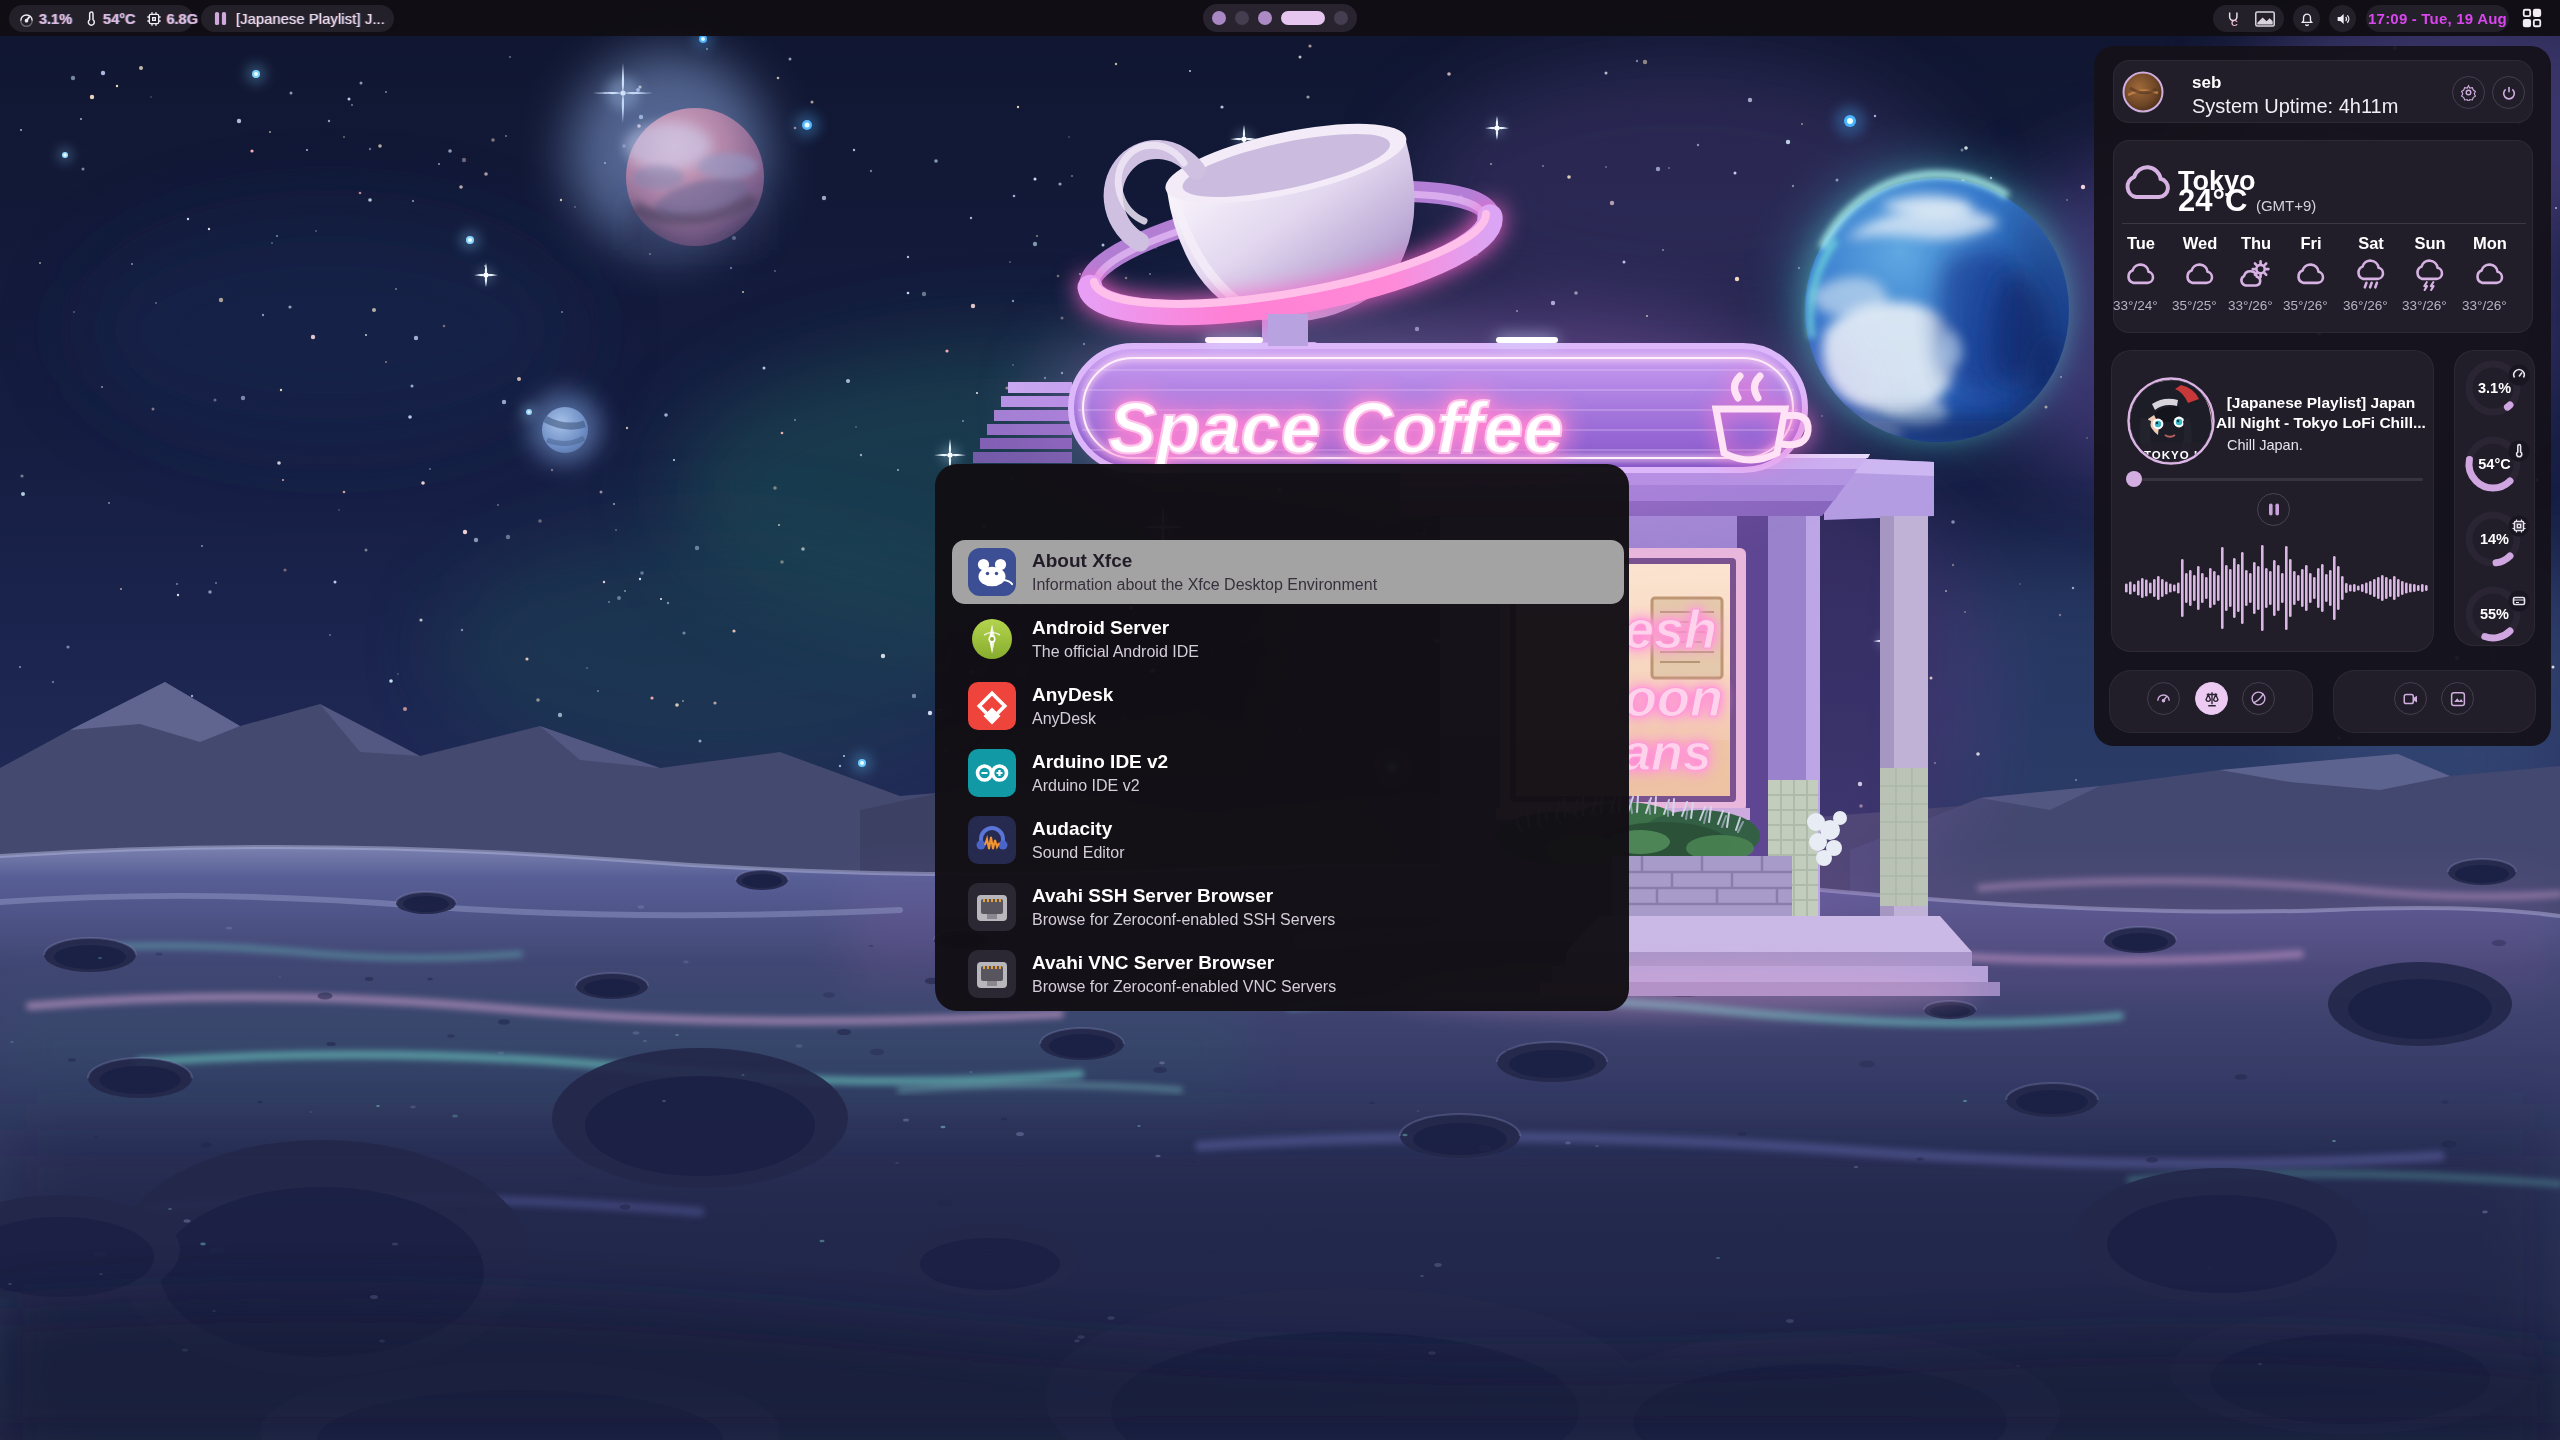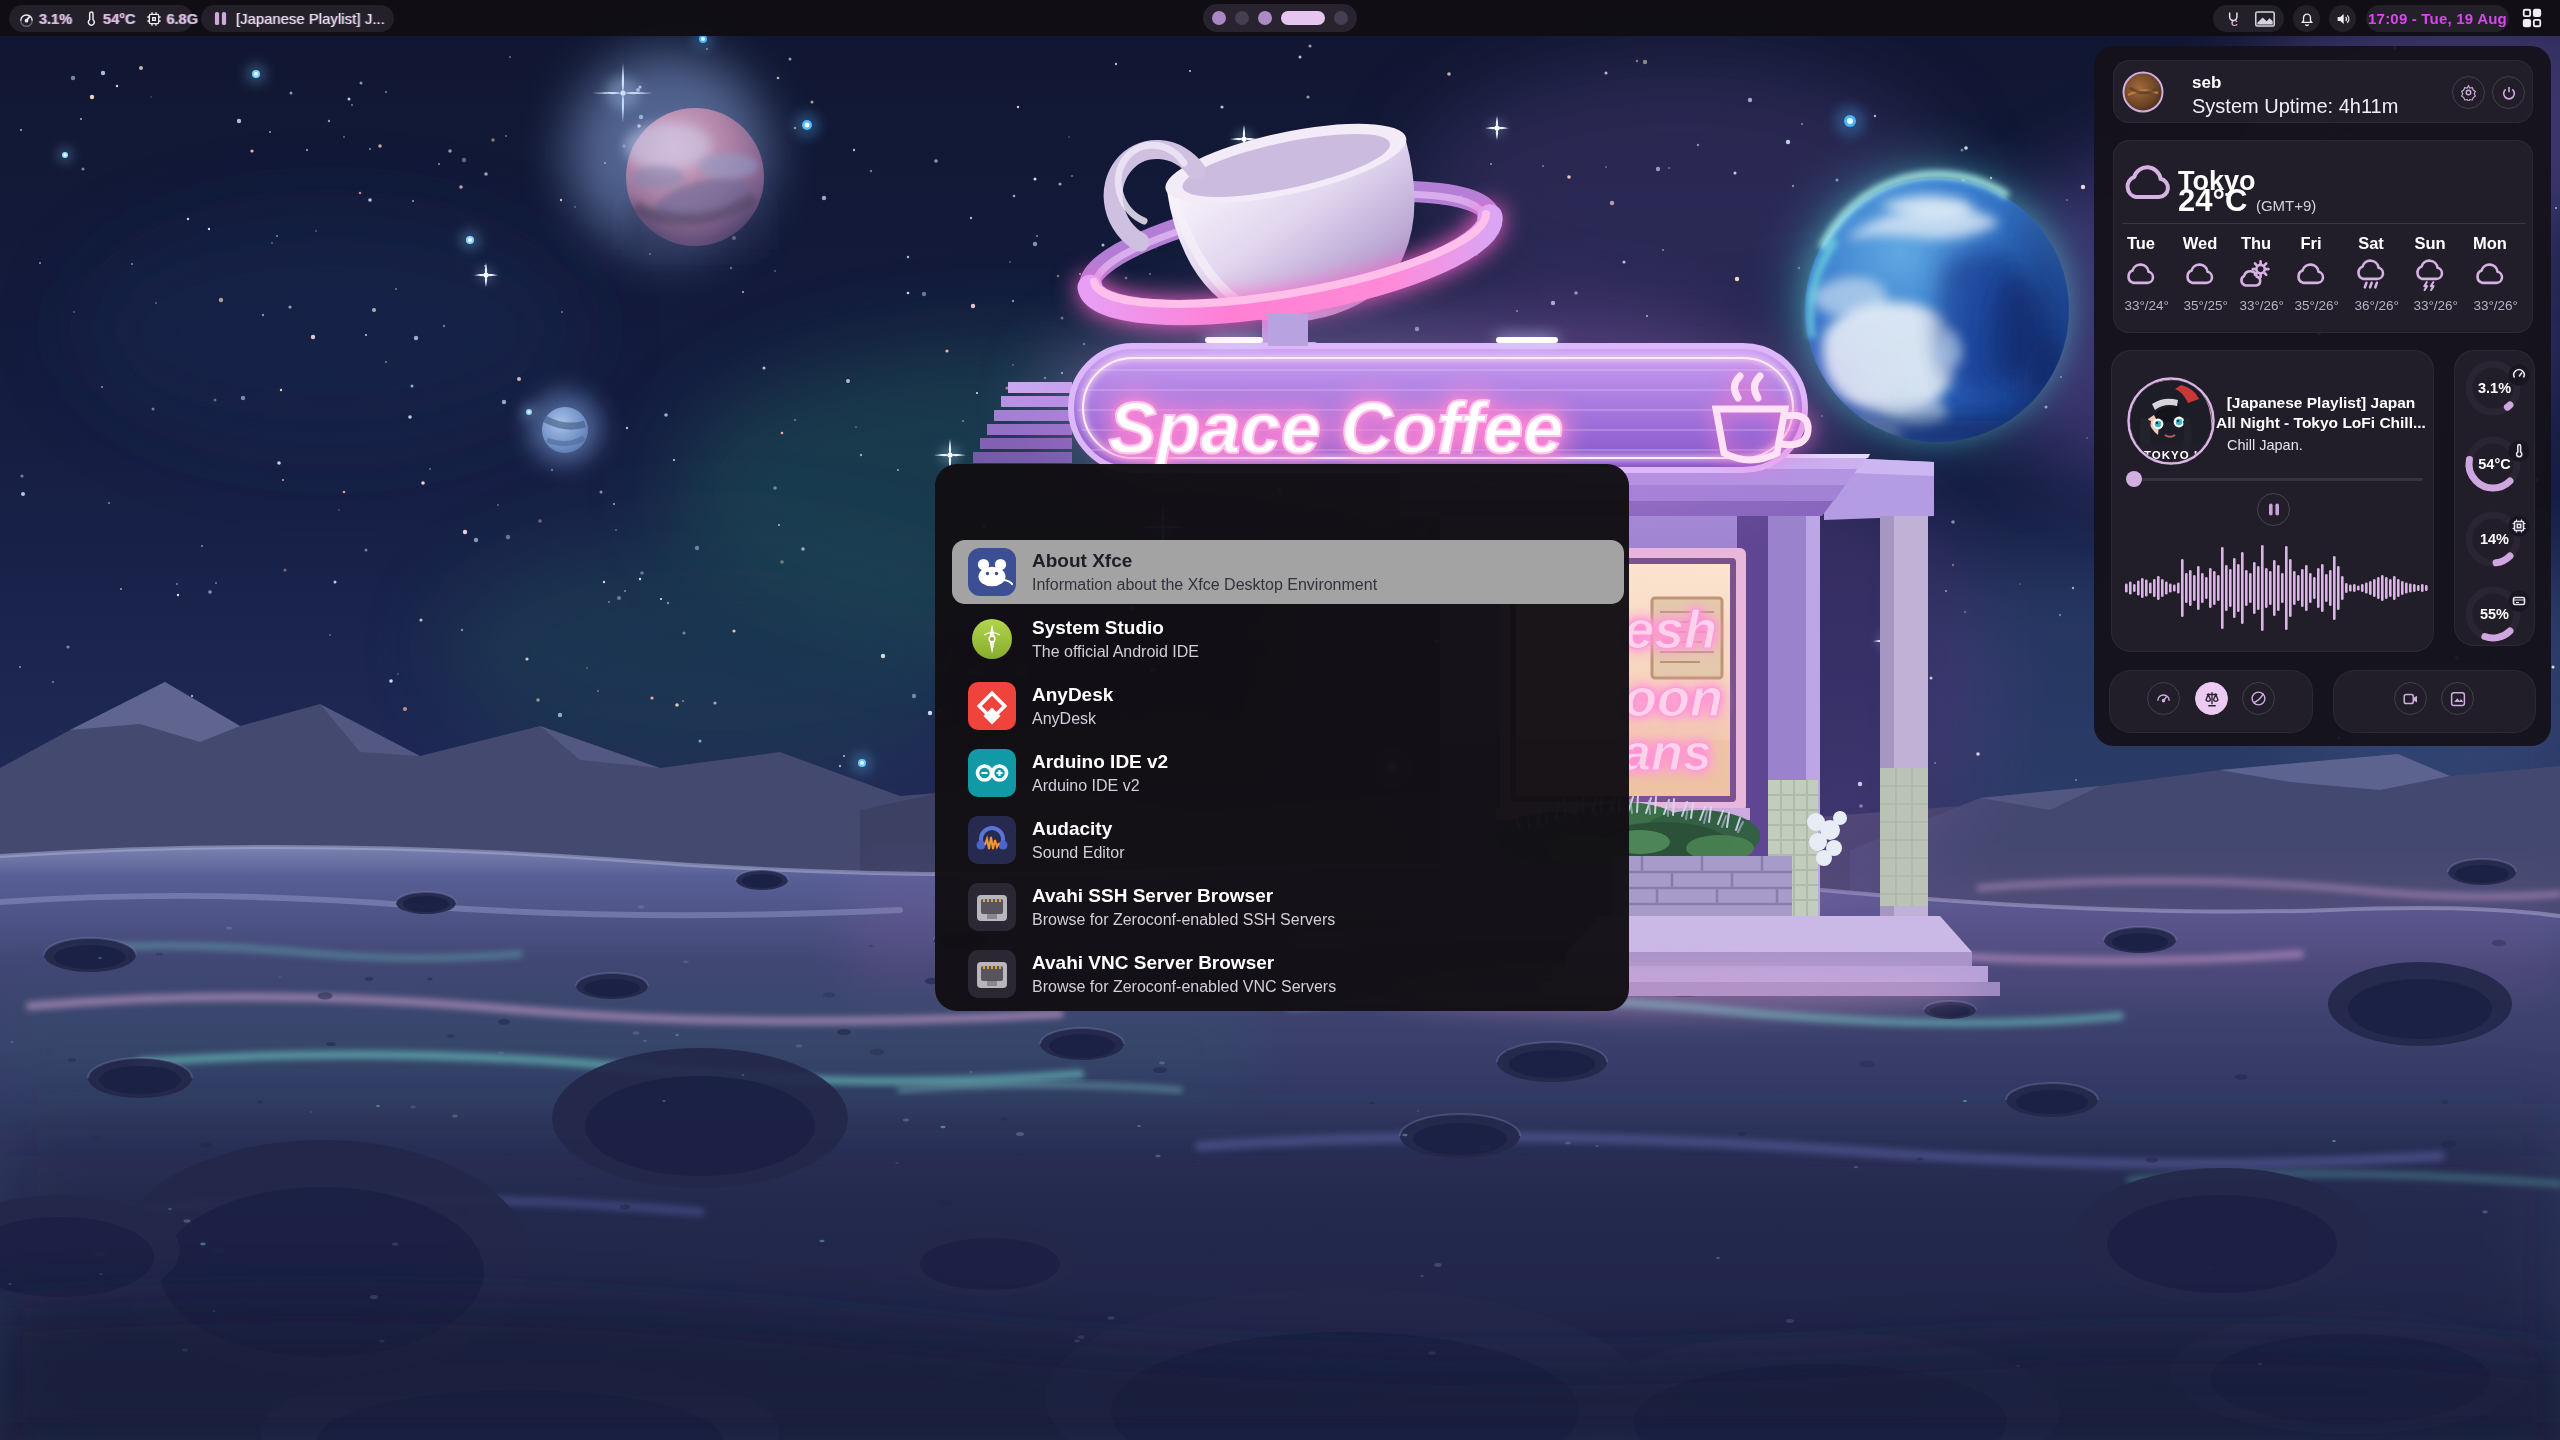--- a/index.html
+++ b/index.html
@@ -30,21 +30,21 @@
 #cuser{left:19px;top:14px;width:420px;height:63px}
 #cweather{left:19px;top:94px;width:420px;height:193px}
 #cmusic{left:17px;top:304px;width:323px;height:302px;border-radius:20px}
 #cgauge{left:360px;top:304px;width:81px;height:296px;border-radius:20px}
 #cbtnl{left:15px;top:624px;width:204px;height:63px;border-radius:22px}
 #cbtnr{left:239px;top:624px;width:203px;height:63px;border-radius:22px}
 .rbtn{position:absolute;width:33px;height:33px;border-radius:50%;border:1.5px solid #453f50;display:flex;align-items:center;justify-content:center}
 .u1{position:absolute;left:78px;top:12px;font-size:17px;font-weight:700;color:#fff}
 .u2{position:absolute;left:78px;top:34px;font-size:20px;color:#f2eef5}
 .day{font-size:16.5px;font-weight:700;color:#fff;text-align:center}
-.tmp{font-size:13.5px;color:#b9b1c4;text-align:right}
+.tmp{font-size:13.5px;color:#b9b1c4;text-align:left}
 .glabel{position:absolute;width:100%;text-align:center;color:#fff;font-weight:700;font-size:14.5px}
 </style></head><body>
 
 <svg id="wall" width="2560" height="1440" viewBox="0 0 2560 1440" xmlns="http://www.w3.org/2000/svg">
 <defs>
 <linearGradient id="sky" x1="0" y1="0" x2="0" y2="1">
  <stop offset="0" stop-color="#101630"></stop>
         <stop offset="0.3" stop-color="#151d41"></stop>
  <stop offset="0.48" stop-color="#1c2651"></stop>
         <stop offset="0.58" stop-color="#242c58"></stop>
@@ -1205,21 +1205,21 @@
             <stop offset="1" stop-color="#87ad2d"></stop>
           </linearGradient>
         </defs>
         <circle cx="24" cy="24" r="20" fill="url(#ag)"></circle>
         <path d="M24 9.5 L27 24 L24 38.5 L21 24 Z" fill="#fff"></path>
         <path d="M24 9.5 L27 24 L24 38.5 Z" fill="#e8f0d8" opacity="0.85"></path>
         <circle cx="24" cy="24" r="2.8" fill="#88ad2d" stroke="#fff" stroke-width="1.6"></circle>
         <path d="M16 20 q8 -5 16 0" stroke="#fff" stroke-width="1.6" fill="none" opacity="0.75"></path>
       </svg>
   <div class="itxt">
-        <div class="t1">System Studio</div>
+        <div class="t1">Android Server</div>
         <div class="t2">The official Android IDE</div>
       </div>
  </div>
  <div class="item" style="top:210px">
   <svg class="icn" viewBox="0 0 48 48">
         <rect width="48" height="48" rx="10" fill="#ef443b"></rect>
         <g transform="rotate(45 24 24)">
           <rect x="15" y="15" width="18" height="18" fill="none" stroke="#fff" stroke-width="3.6"></rect>
           <rect x="21" y="21" width="12" height="12" fill="#fff" transform="translate(4 4)"></rect>
         </g>

